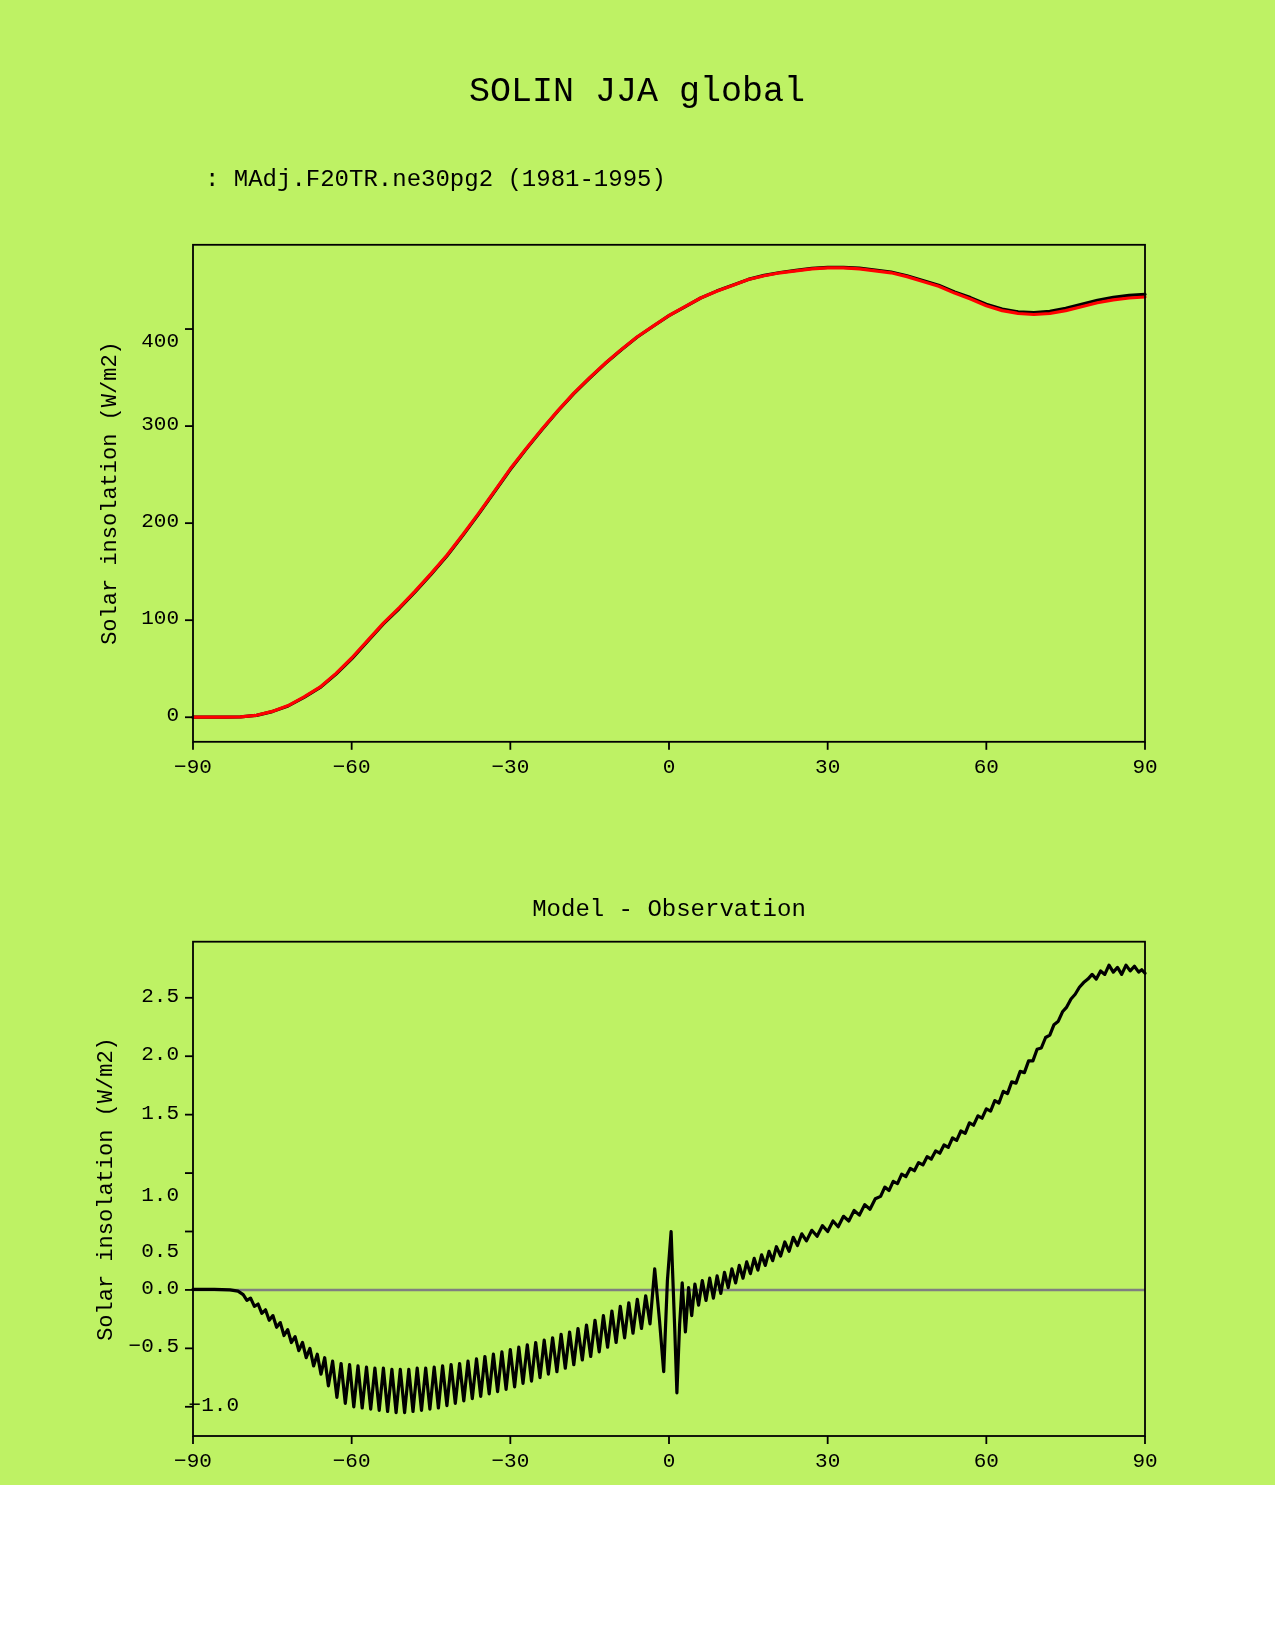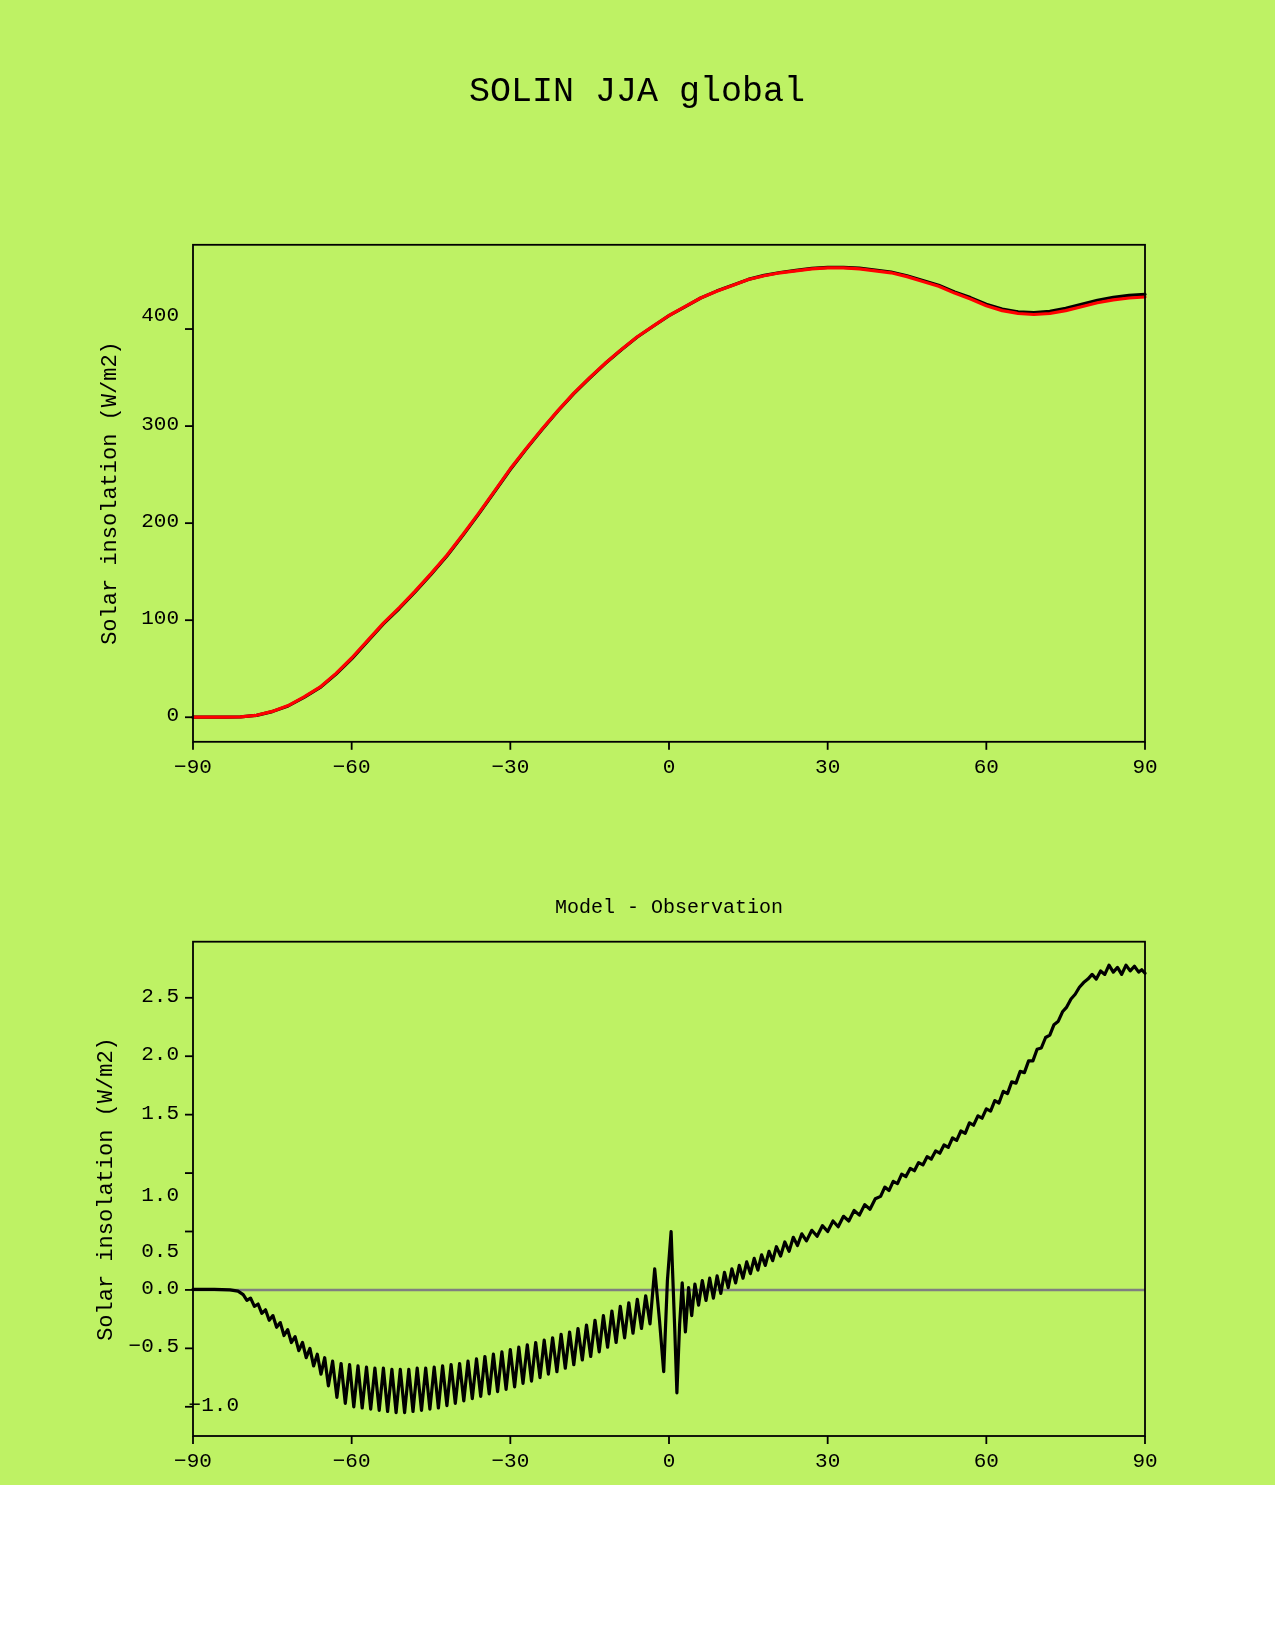--- a/index.html
+++ b/index.html
@@ -2,21 +2,21 @@
 <html><head>
 <meta charset="utf-8">
 <style>
   html,body{margin:0;padding:0;background:#ffffff;}
   .page{
     position:relative;width:1275px;height:1485px;background:#bef264;
     font-family:Liberation Mono, monospace;color:#000;overflow:hidden;
   }
   .abs{position:absolute;}
   .fig-title{font-size:35px;transform:translateX(-50%);white-space:nowrap;}
-  .ax-title{font-size:20px;transform:translateX(-50%);white-space:nowrap;}
+  .ax-title{font-size:24px;transform:translateX(-50%);white-space:nowrap;}
   .legend-line{font-size:24px;white-space:pre;}
   .legend-model{color:#000000;}
   .legend-reference{color:#ff0000;}
   .ylabel{
     font-size:22px;white-space:nowrap;
     transform:translate(-50%,-50%) rotate(-90deg);
   }
   .tick{position:absolute;font-size:21px;white-space:nowrap;}
   .xtick{transform:translateX(-50%);}
   .ytick{text-align:right;}
@@ -58,40 +58,41 @@
       <line x1="185" y1="1289.9302600472813" x2="193" y2="1289.9302600472813" stroke="#000" stroke-width="1.8"></line>
       <line x1="185" y1="1231.5023640661939" x2="193" y2="1231.5023640661939" stroke="#000" stroke-width="1.8"></line>
       <line x1="185" y1="1173.0744680851064" x2="193" y2="1173.0744680851064" stroke="#000" stroke-width="1.8"></line>
       <line x1="185" y1="1114.646572104019" x2="193" y2="1114.646572104019" stroke="#000" stroke-width="1.8"></line>
       <line x1="185" y1="1056.2186761229314" x2="193" y2="1056.2186761229314" stroke="#000" stroke-width="1.8"></line>
       <line x1="185" y1="997.790780141844" x2="193" y2="997.790780141844" stroke="#000" stroke-width="1.8"></line>
     </svg>
 
   <div class="abs fig-title" style="left:637px;top:72px;">SOLIN JJA global</div>
 
+  <div class="abs legend-line legend-model" style="left:205px;top:166px;">: MAdj.F20TR.ne30pg2 (1981-1995)</div>
 
 
   <div class="abs ylabel" style="left:110px;top:493px;">Solar insolation (W/m2)</div>
 
   <div class="abs ax-title" style="left:669px;top:896px;">Model - Observation</div>
 
   <div class="abs ylabel" style="left:106px;top:1189px;">Solar insolation (W/m2)</div>
 
 <div class="tick xtick" style="left: 193px; top: 755.8px;">−90</div>
     <div class="tick xtick" style="left: 351.667px; top: 755.8px;">−60</div>
     <div class="tick xtick" style="left: 510.333px; top: 755.8px;">−30</div>
     <div class="tick xtick" style="left: 669px; top: 755.8px;">0</div>
     <div class="tick xtick" style="left: 827.667px; top: 755.8px;">30</div>
     <div class="tick xtick" style="left: 986.333px; top: 755.8px;">60</div>
     <div class="tick xtick" style="left: 1145px; top: 755.8px;">90</div>
     <div class="tick ytick" style="right: 1096px; top: 704.246px;">0</div>
     <div class="tick ytick" style="right: 1096px; top: 607.195px; text-align: center;">100</div>
     <div class="tick ytick" style="right: 1096px; top: 510.143px;">200</div>
     <div class="tick ytick" style="right: 1096px; top: 413.092px;">300</div>
-    <div class="tick ytick" style="right: 1096px; top: 304px; text-align: center;">400</div>
+    <div class="tick ytick" style="right: 1096px; top: 330px; text-align: center;">400</div>
     <div class="tick xtick" style="left: 193px; top: 1450px;">−90</div>
     <div class="tick xtick" style="left: 351.667px; top: 1450px;">−60</div>
     <div class="tick xtick" style="left: 510.333px; top: 1450px;">−30</div>
     <div class="tick xtick" style="left: 669px; top: 1450px;">0</div>
     <div class="tick xtick" style="left: 827.667px; top: 1450px;">30</div>
     <div class="tick xtick" style="left: 986.333px; top: 1450px;">60</div>
     <div class="tick xtick" style="left: 1145px; top: 1450px;">90</div>
     <div class="tick ytick" style="right: 1036px; top: 1393.79px;">−1.0</div>
     <div class="tick ytick" style="right: 1096px; top: 1335.36px;">−0.5</div>
     <div class="tick ytick" style="right: 1096px; top: 1276.93px;">0.0</div>

